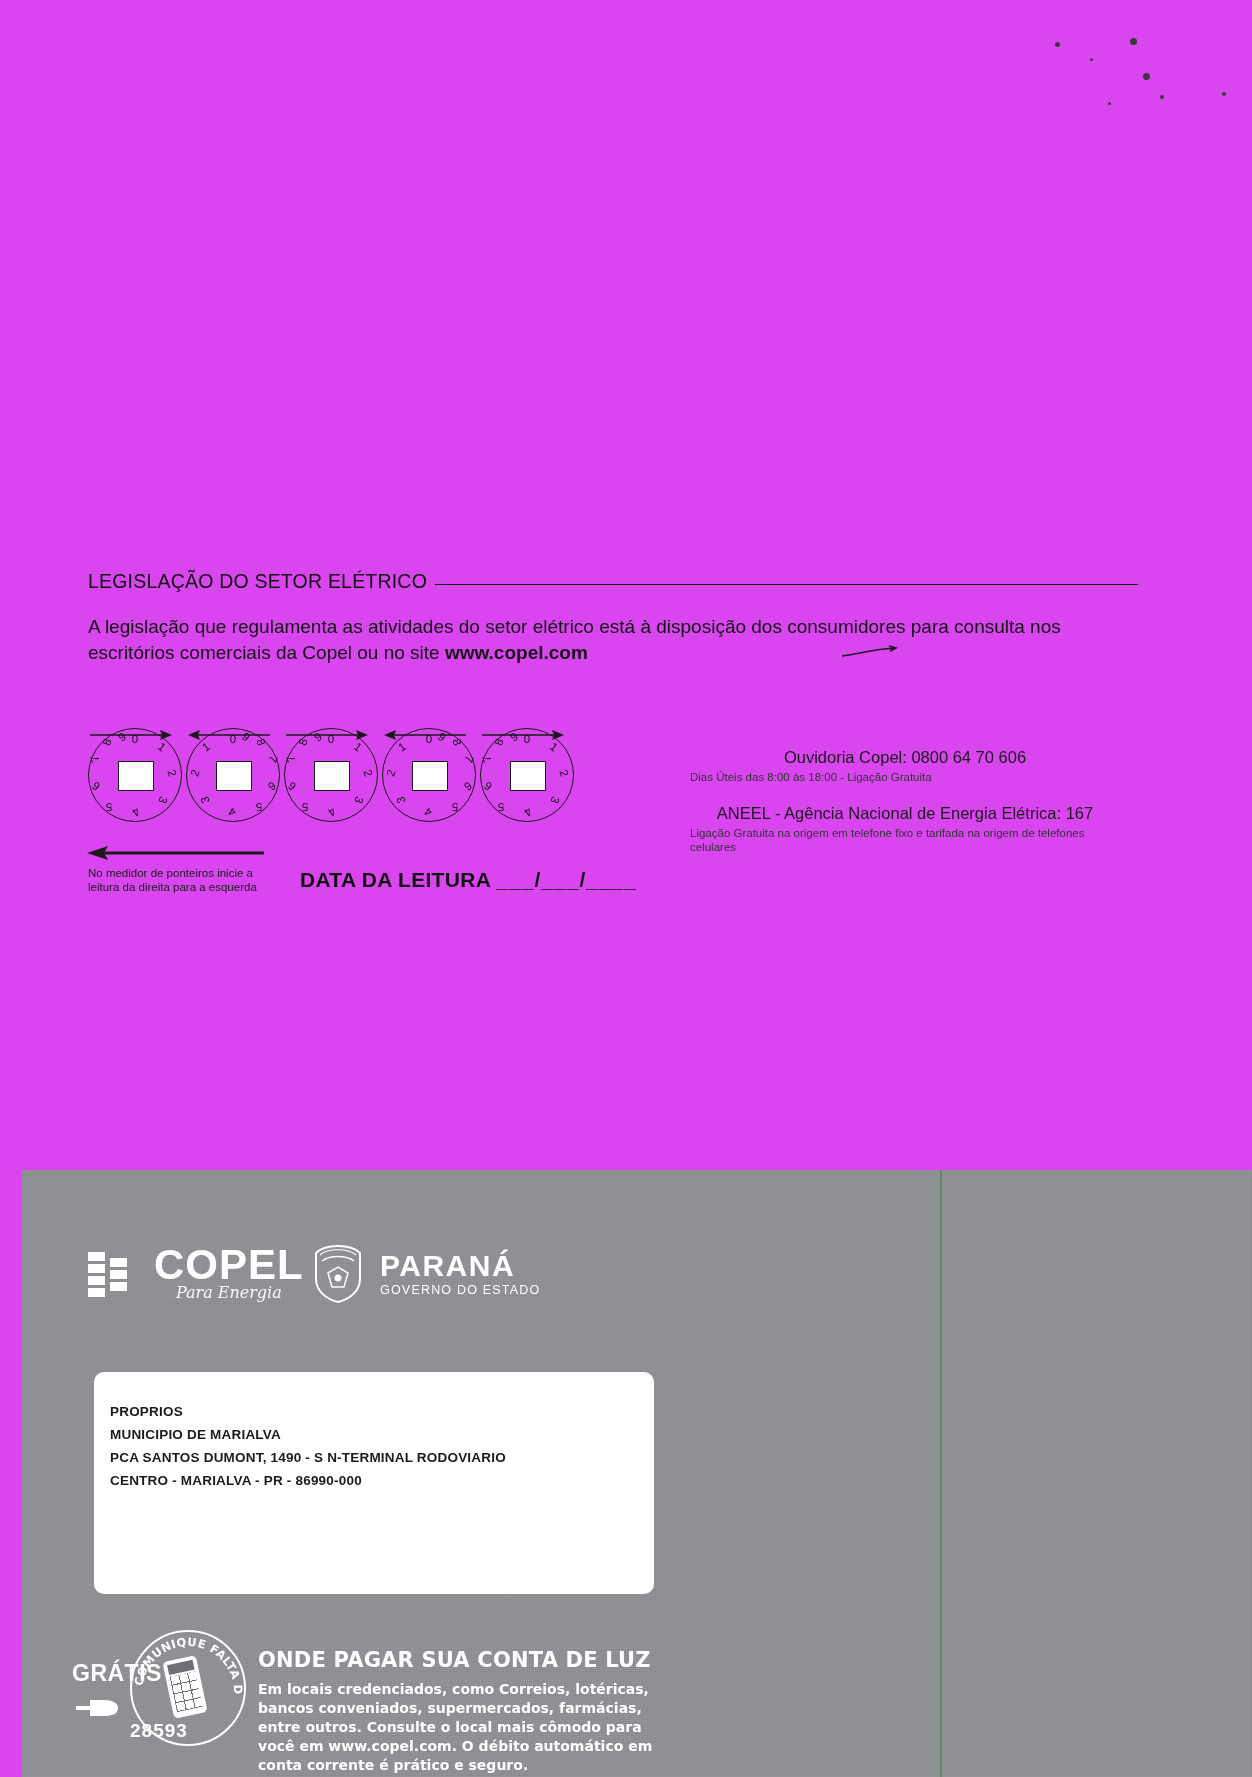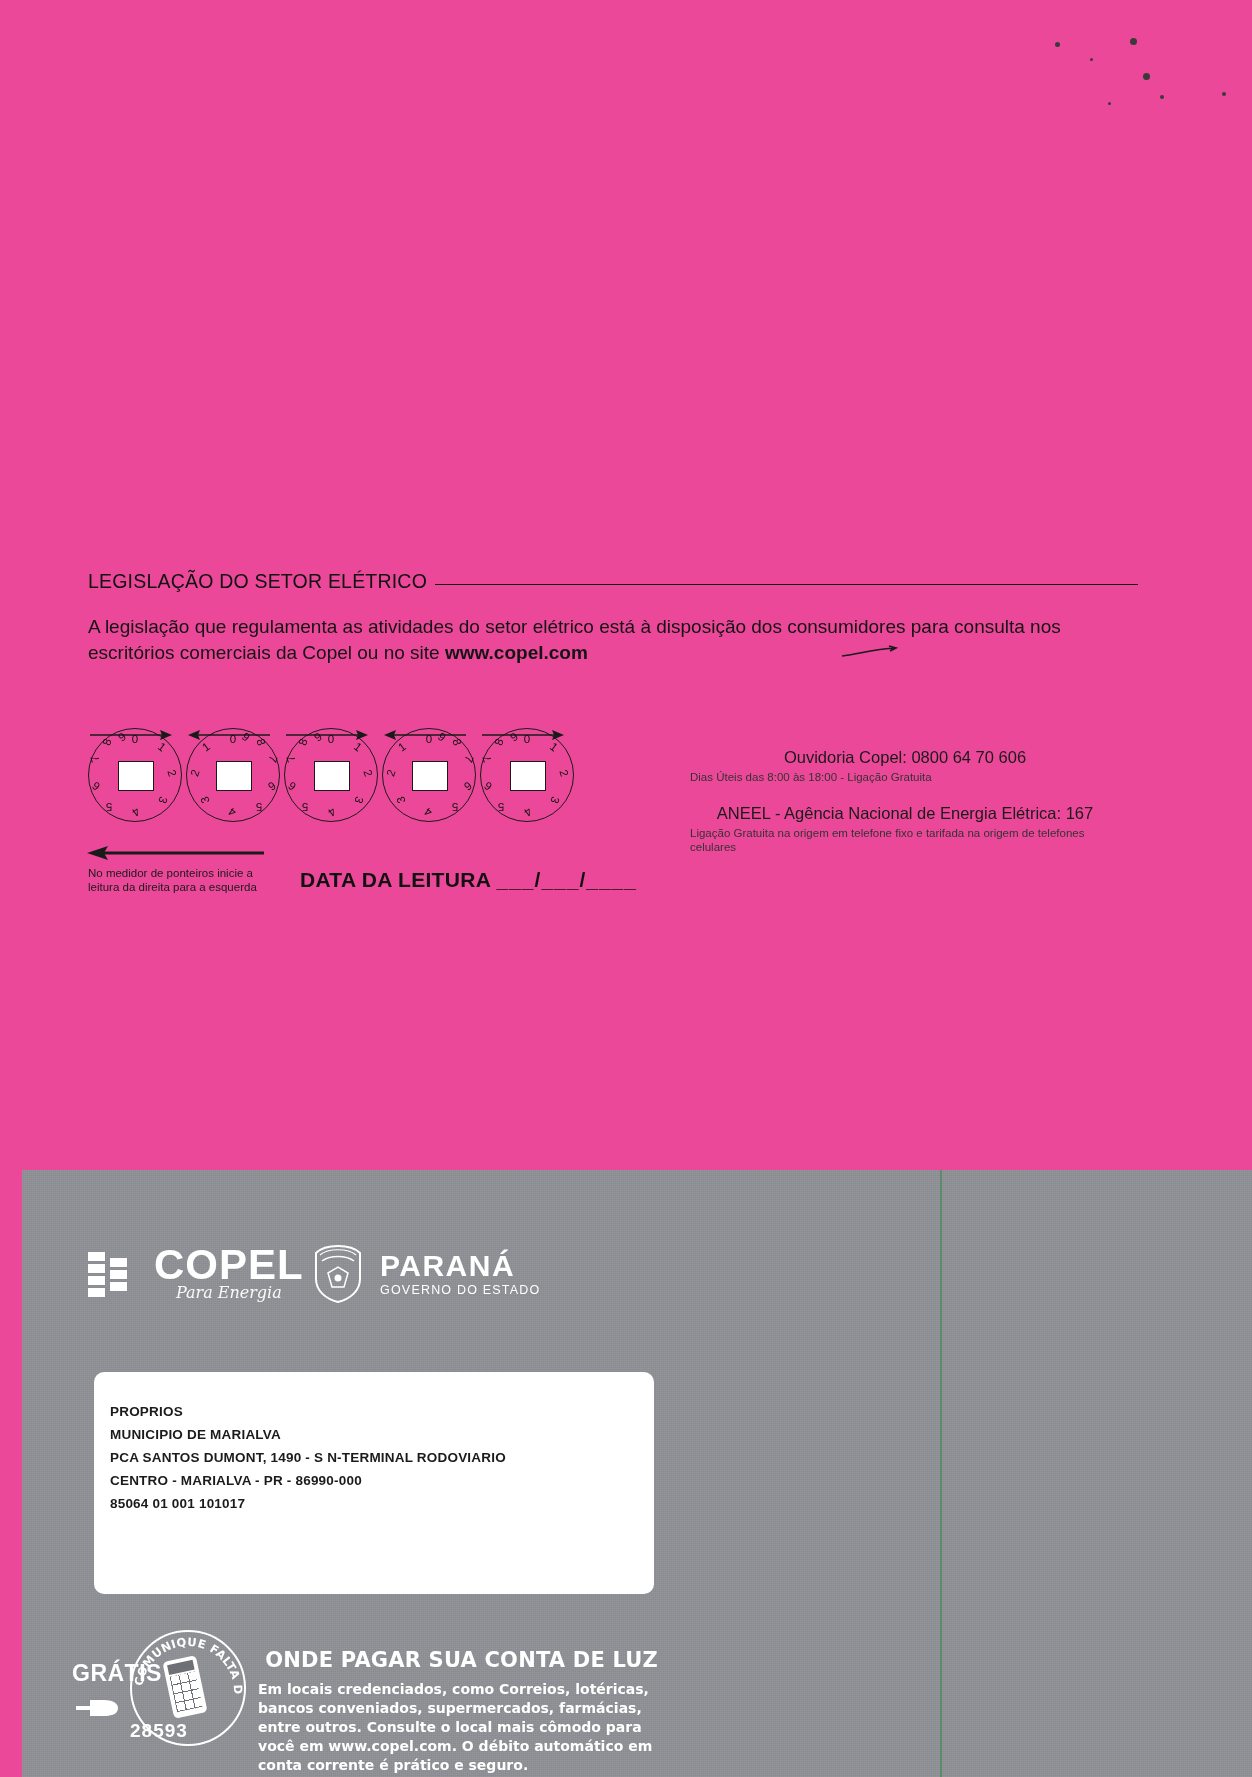--- a/index.html
+++ b/index.html
@@ -9,21 +9,21 @@
   }
   body {
     font-family: "Liberation Sans", sans-serif;
     color: #1a1a1a;
   }
   .page {
     position: relative;
     width: 1252px;
     height: 1777px;
     overflow: hidden;
-    background: #ec4899;
+    background: #d946ef;
   }
 
   
   .speck {
     position: absolute;
     background: #3a3a3a;
     border-radius: 50%;
   }
 
   
@@ -355,21 +355,20 @@
     top: 1648px;
     width: 400px;
     color: #fff;
   }
   .promo h3 {
     margin: 0 0 8px 0;
     font-size: 21px;
     font-weight: bold;
     letter-spacing: 0.2px;
     font-family: "DejaVu Sans", sans-serif;
-    text-align: right;
   }
   .promo p {
     margin: 0;
     font-size: 14px;
     line-height: 19px;
     font-weight: bold;
     font-family: "DejaVu Sans", sans-serif;
   }
 </style>
 </head>
@@ -554,21 +553,20 @@
       <div class="parana-sub">GOVERNO DO ESTADO</div>
     </div>
   </div>
 
   <div class="addr-window">
     <div class="addr-lines">
       <div>PROPRIOS</div>
       <div>MUNICIPIO DE MARIALVA</div>
       <div>PCA SANTOS DUMONT, 1490 - S N-TERMINAL RODOVIARIO</div>
       <div>CENTRO - MARIALVA - PR - 86990-000</div>
-      <div>85064 01 001 101017</div>
     </div>
   </div>
 
   <div class="gratis">GRÁTIS</div>
   <svg class="hand" viewBox="0 0 48 28">
     <path d="M2 14 L 16 14 L 16 8 L 30 8 C 40 8, 44 12, 44 16 C 44 22, 38 24, 30 24 L 16 24 L 16 18 L 2 18 Z" fill="#ffffff"></path>
   </svg>
 
   <div class="sms-seal">
     <div class="ring"></div>

